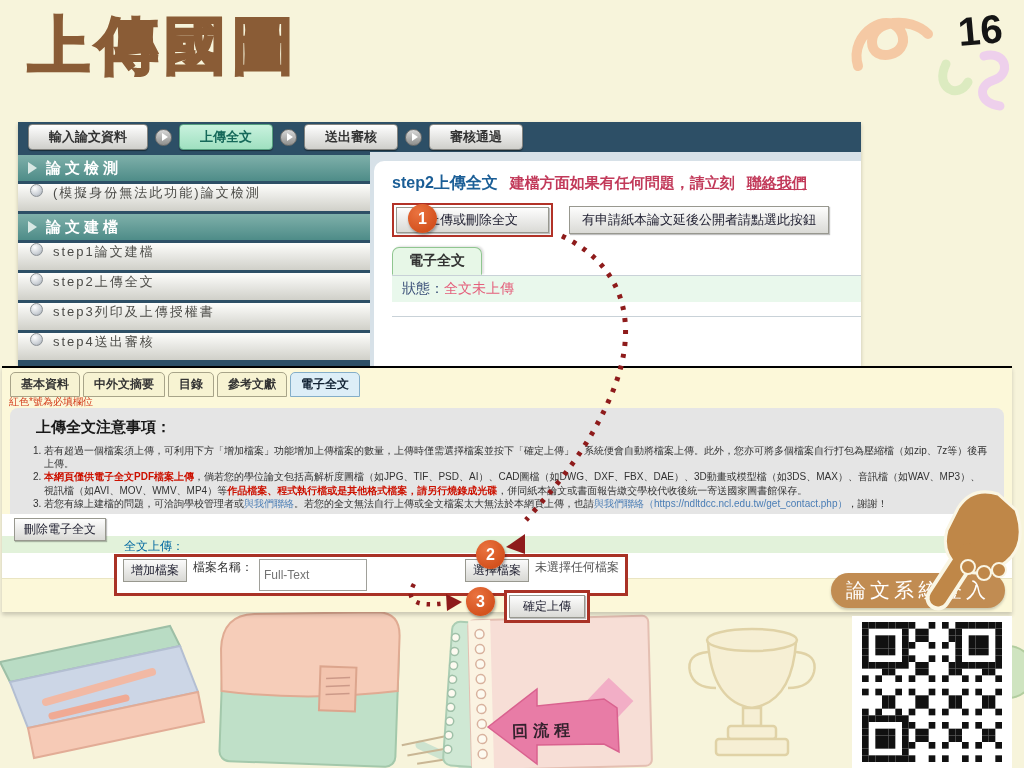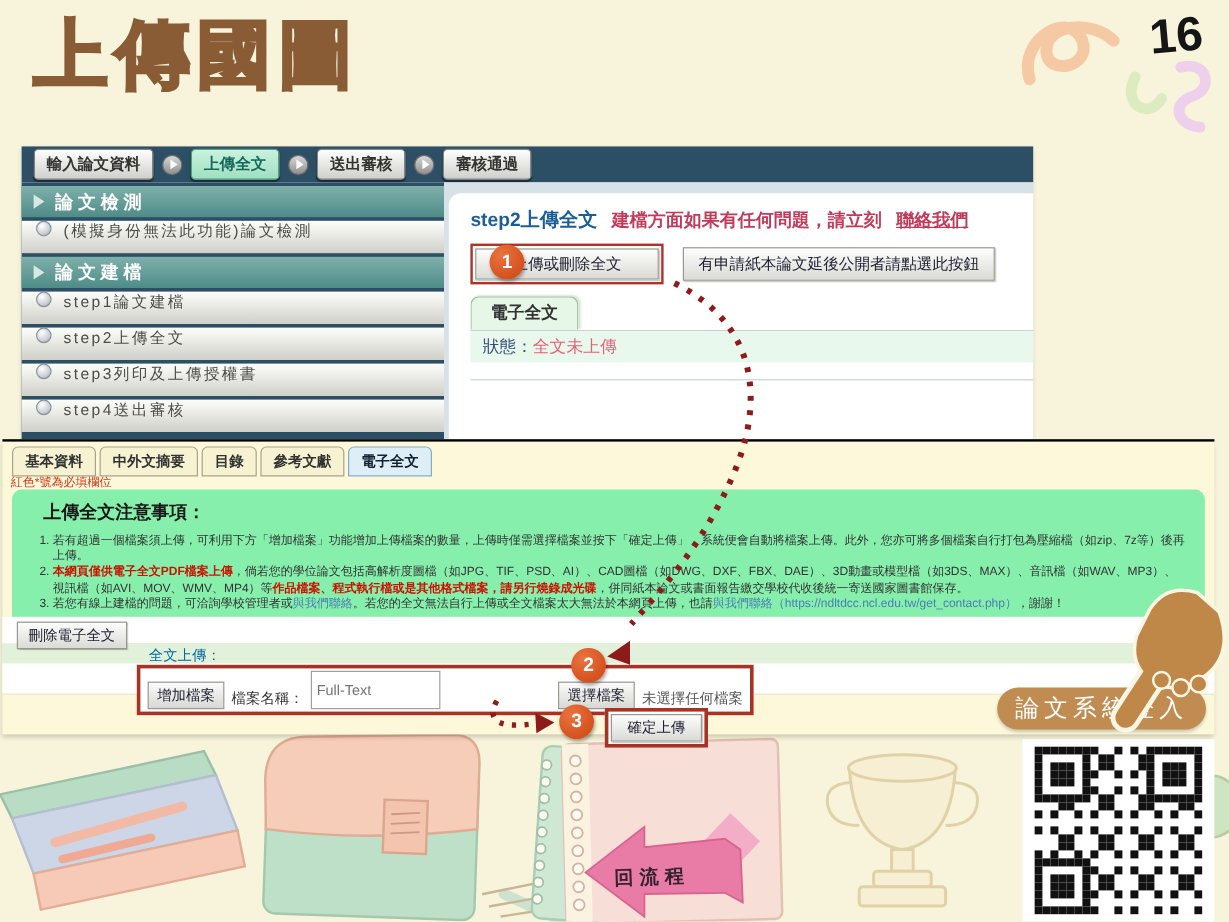--- a/index.html
+++ b/index.html
@@ -11,21 +11,21 @@
     letter-spacing:6px;-webkit-text-stroke:2.5px var(--title-brown);z-index:3}
   .page-num{position:absolute;right:22px;top:8px;font-size:40px;font-weight:900;color:#151515;
     transform:rotate(-5deg);z-index:3}
   .deco-svg{position:absolute;inset:0;z-index:1;pointer-events:none}
 
   
   #shot-top{position:absolute;left:18px;top:122px;width:843px;height:243px;background:#fff;
     box-shadow:0 2px 4px rgba(0,0,0,.2);z-index:4}
   .stepbar{height:30px;background:var(--navy);display:flex;align-items:center;gap:7px;padding-left:10px}
   .step-btn{background:linear-gradient(#fefefe,#cfcfcb);border:1px solid #83837f;border-radius:4px;
-    padding:3px 10px;font-size:13px;font-weight:bold;color:#333;box-shadow:0 1px 1px rgba(0,0,0,.45)}
+    padding:3px 20px;font-size:13px;font-weight:bold;color:#333;box-shadow:0 1px 1px rgba(0,0,0,.45)}
   .step-btn.active{background:linear-gradient(#c9f2de,var(--active-green));border-color:#55a07f;color:#16695a}
   .step-arrow{width:17px;height:17px;border-radius:50%;background:linear-gradient(#d8d8d8,#8f8f8d);
     border:1px solid #6e6e6c;display:flex;align-items:center;justify-content:center;flex:none}
   .step-arrow i{display:block;width:0;height:0;border-top:4px solid transparent;border-bottom:4px solid transparent;
     border-left:6px solid #fff;margin-left:2px}
   .shot-body{display:flex;height:261px}
   .sidebar{width:352px;background:var(--navy);padding-top:3px;flex:none}
   .sb-header{height:26px;margin-bottom:3px;background:linear-gradient(#7fb0aa,var(--teal));color:#fff;
     font-size:15px;font-weight:bold;letter-spacing:4px;display:flex;align-items:center;padding-left:10px;gap:9px}
   .sb-header .tri{width:0;height:0;border-left:9px solid #d9e8e4;border-top:6px solid transparent;border-bottom:6px solid transparent}
@@ -57,32 +57,32 @@
     display:flex;align-items:center;justify-content:center;box-shadow:1px 2px 3px rgba(0,0,0,.35);z-index:8}
 
   
   #shot-bottom{position:absolute;left:2px;top:366px;width:1010px;height:246px;background:#fcf8d9;
     border-top:2px solid #000000;box-shadow:0 3px 4px rgba(0,0,0,.18);z-index:4}
   .tabs-row{position:absolute;left:8px;top:4px;display:flex;gap:3px}
   .dtab{background:#f7f3d2;border:1px solid #a8a489;border-radius:5px 5px 0 0;padding:3px 10px;
     font-size:12px;font-weight:bold;color:#333;cursor:pointer}
   .dtab.active{background:#ddeef7;border-color:#84aec8;color:#123}
   .req-note{position:absolute;left:7px;top:27px;font-size:10px;color:#d23a1a}
-  .notice-box{position:absolute;left:8px;top:40px;width:994px;height:128px;background:#86efac;
+  .notice-box{position:absolute;left:8px;top:40px;width:994px;height:128px;background:#e5e5e5;
     border-radius:8px;padding:5px 14px;overflow:hidden}
   .notice-title{font-size:15px;font-weight:bold;color:#181818;margin:5px 0 7px 12px}
   .notice-box ol{margin-left:20px;font-size:10px;line-height:1.32;color:#333}
   .seg-redbold{color:var(--red-bold);font-weight:bold}
   .seg-link{color:var(--link-blue);cursor:pointer}
   .band-white{position:absolute;left:0;top:146px;width:100%;height:22px;background:#fff}
   #delete-btn{position:absolute;left:12px;top:150px;padding:2px 9px;font-size:12px;z-index:2}
   .upload-strip{position:absolute;left:0;top:168px;width:100%;height:17px;background:#e2f2da;
     padding:2px 0 0 122px;font-size:12px;font-weight:normal;color:#0369a1}
   .band-white2{position:absolute;left:0;top:185px;width:100%;height:26px;background:#fff;border-bottom:1px solid #eae5c2}
-  .red-box2{position:absolute;left:112px;top:186px;display:flex;align-items:flex-end;gap:6px;
+  .red-box2{position:absolute;left:112px;top:186px;display:flex;align-items:flex-start;gap:6px;
     border:3px solid #a93226;padding:2px 6px;background:#fff;z-index:3}
   .mini-btn{background:linear-gradient(#fbfbfb,#d8d8d4);border:1px solid #98988f;padding:2px 7px;font-size:12px;color:#223;cursor:pointer;font-family:inherit}
   .fname-label{font-size:12px;color:#333}
   .fname-input{width:108px;height:32px;border:1px solid #a0a09a;font-size:12px;padding:1px 4px;color:#737373;font-family:inherit}
   .spacer{width:86px}
   .no-file{font-size:12px;color:#555}
   .red-box3{position:absolute;left:502px;top:222px;border:3px solid #a93226;padding:2px;background:#fff;z-index:3}
   #confirm-btn{padding:2px 13px;font-size:12px}
 
   

